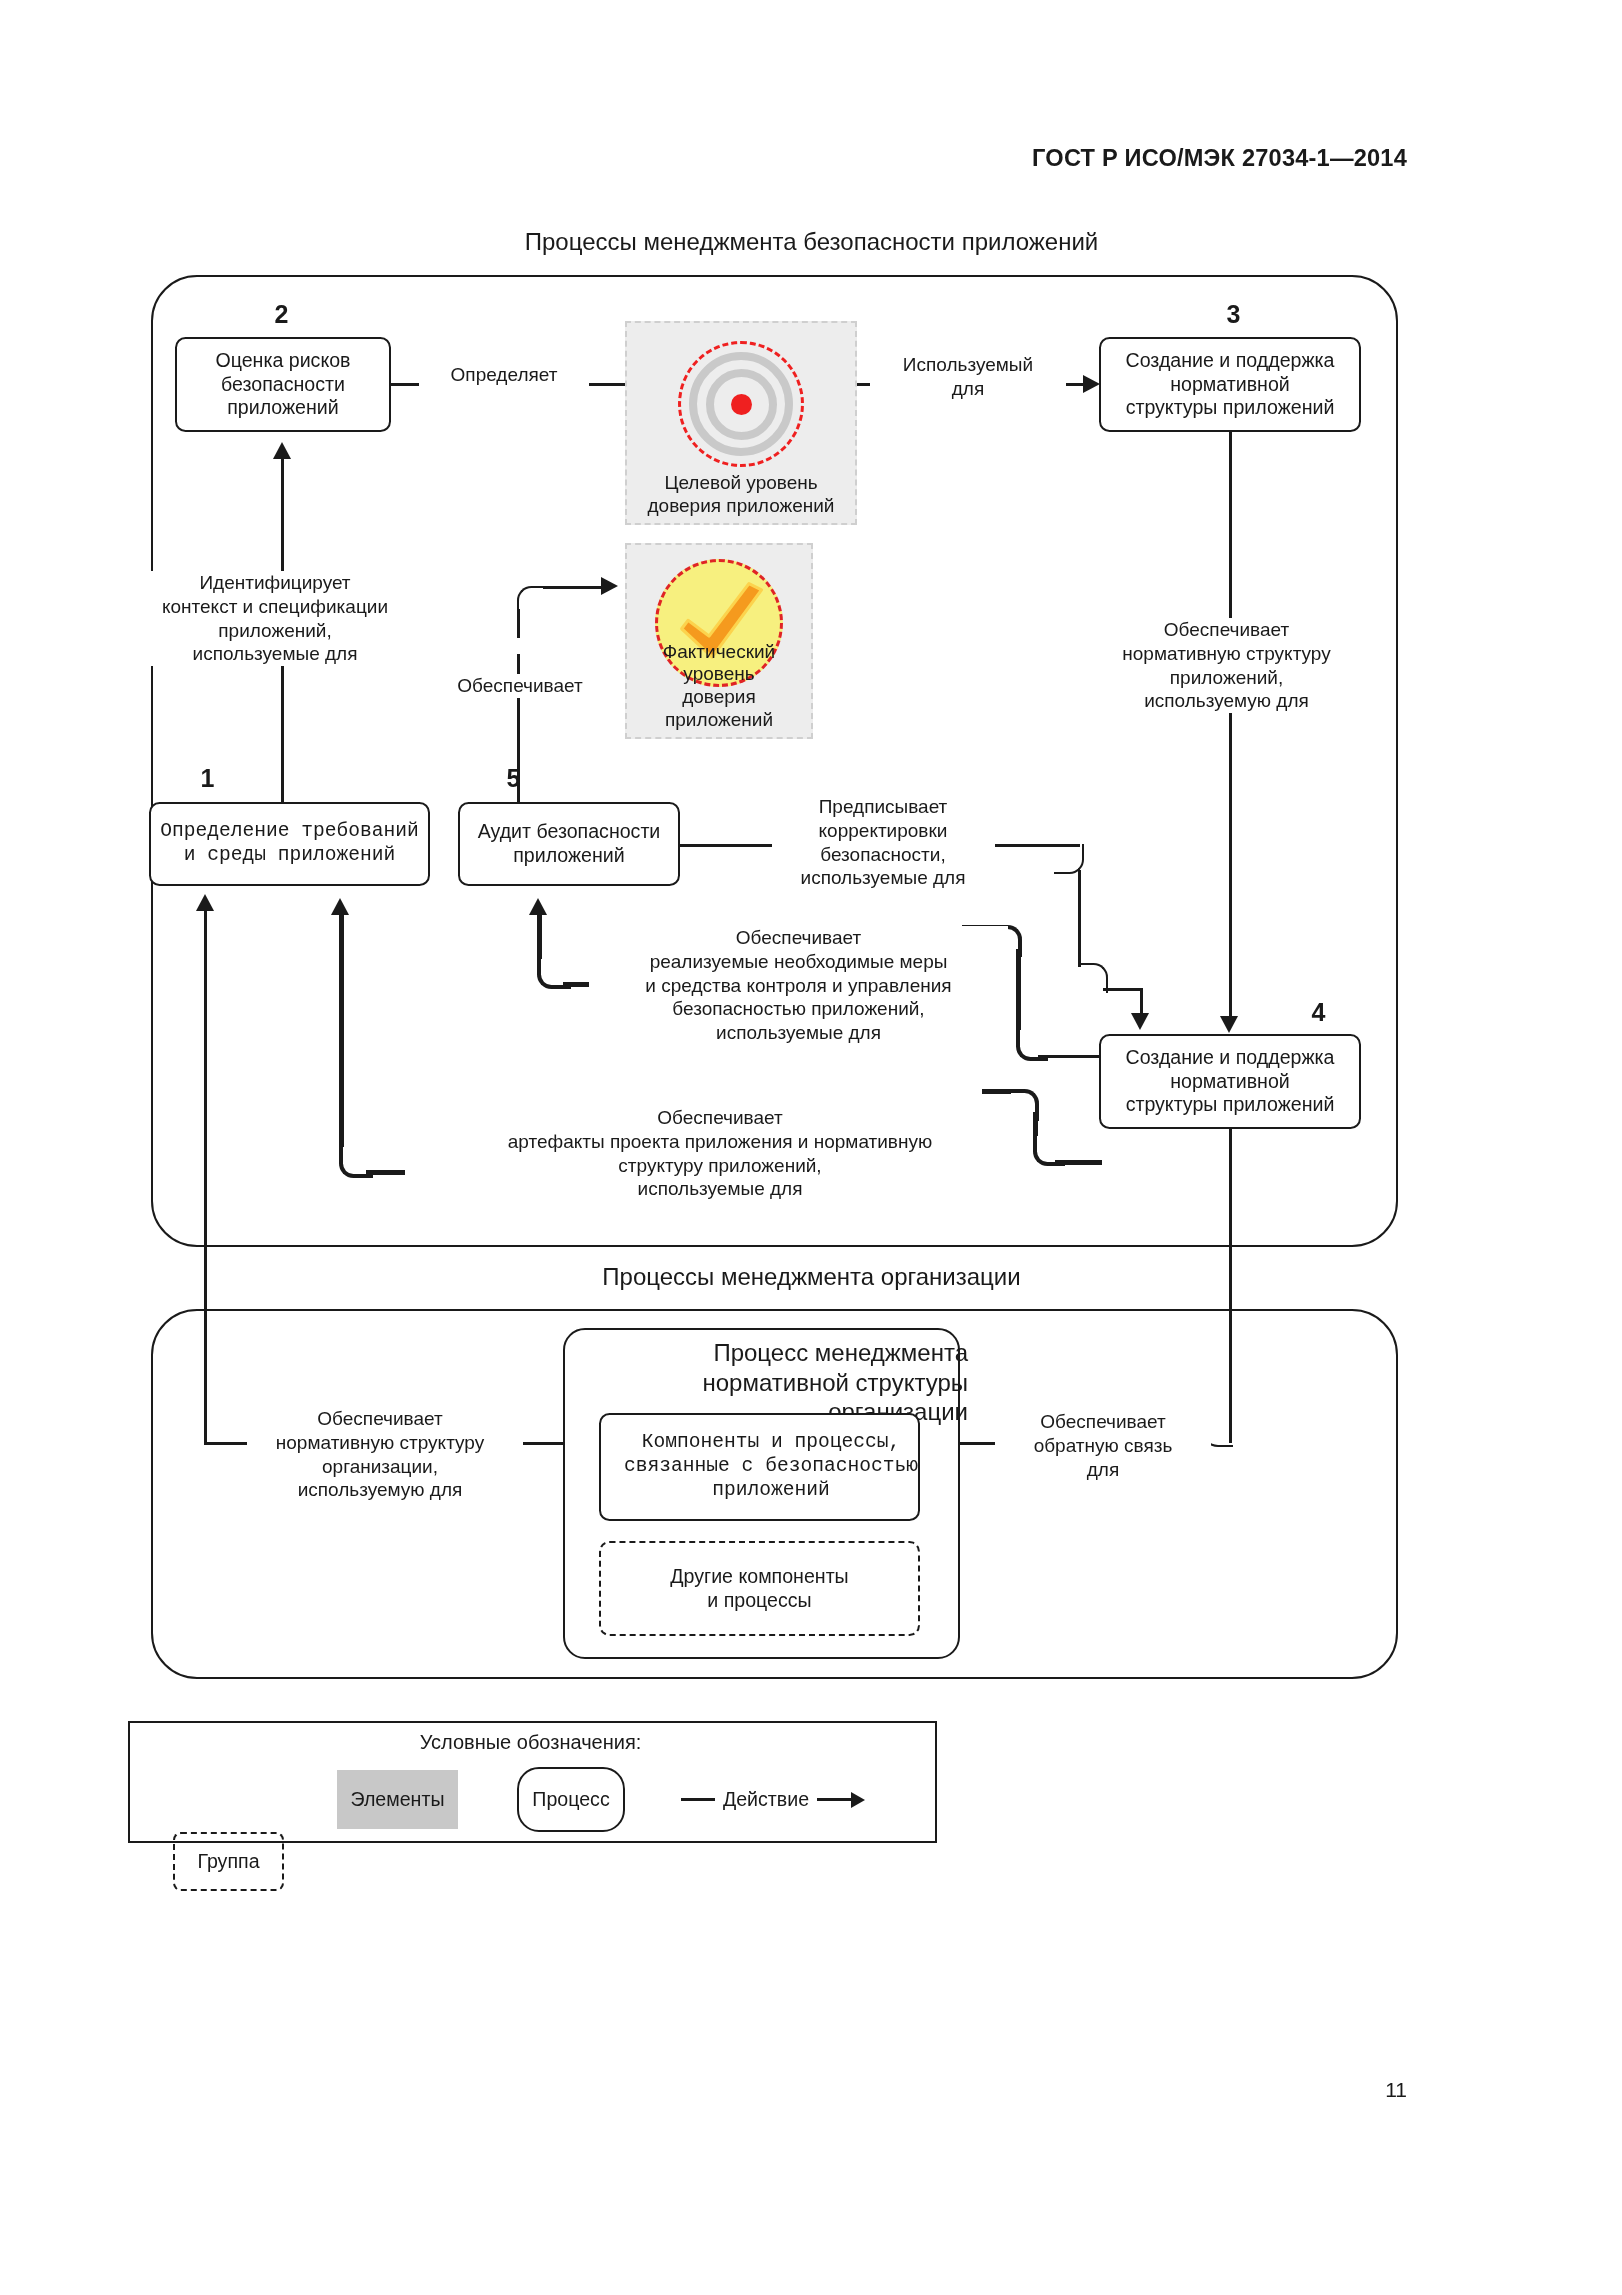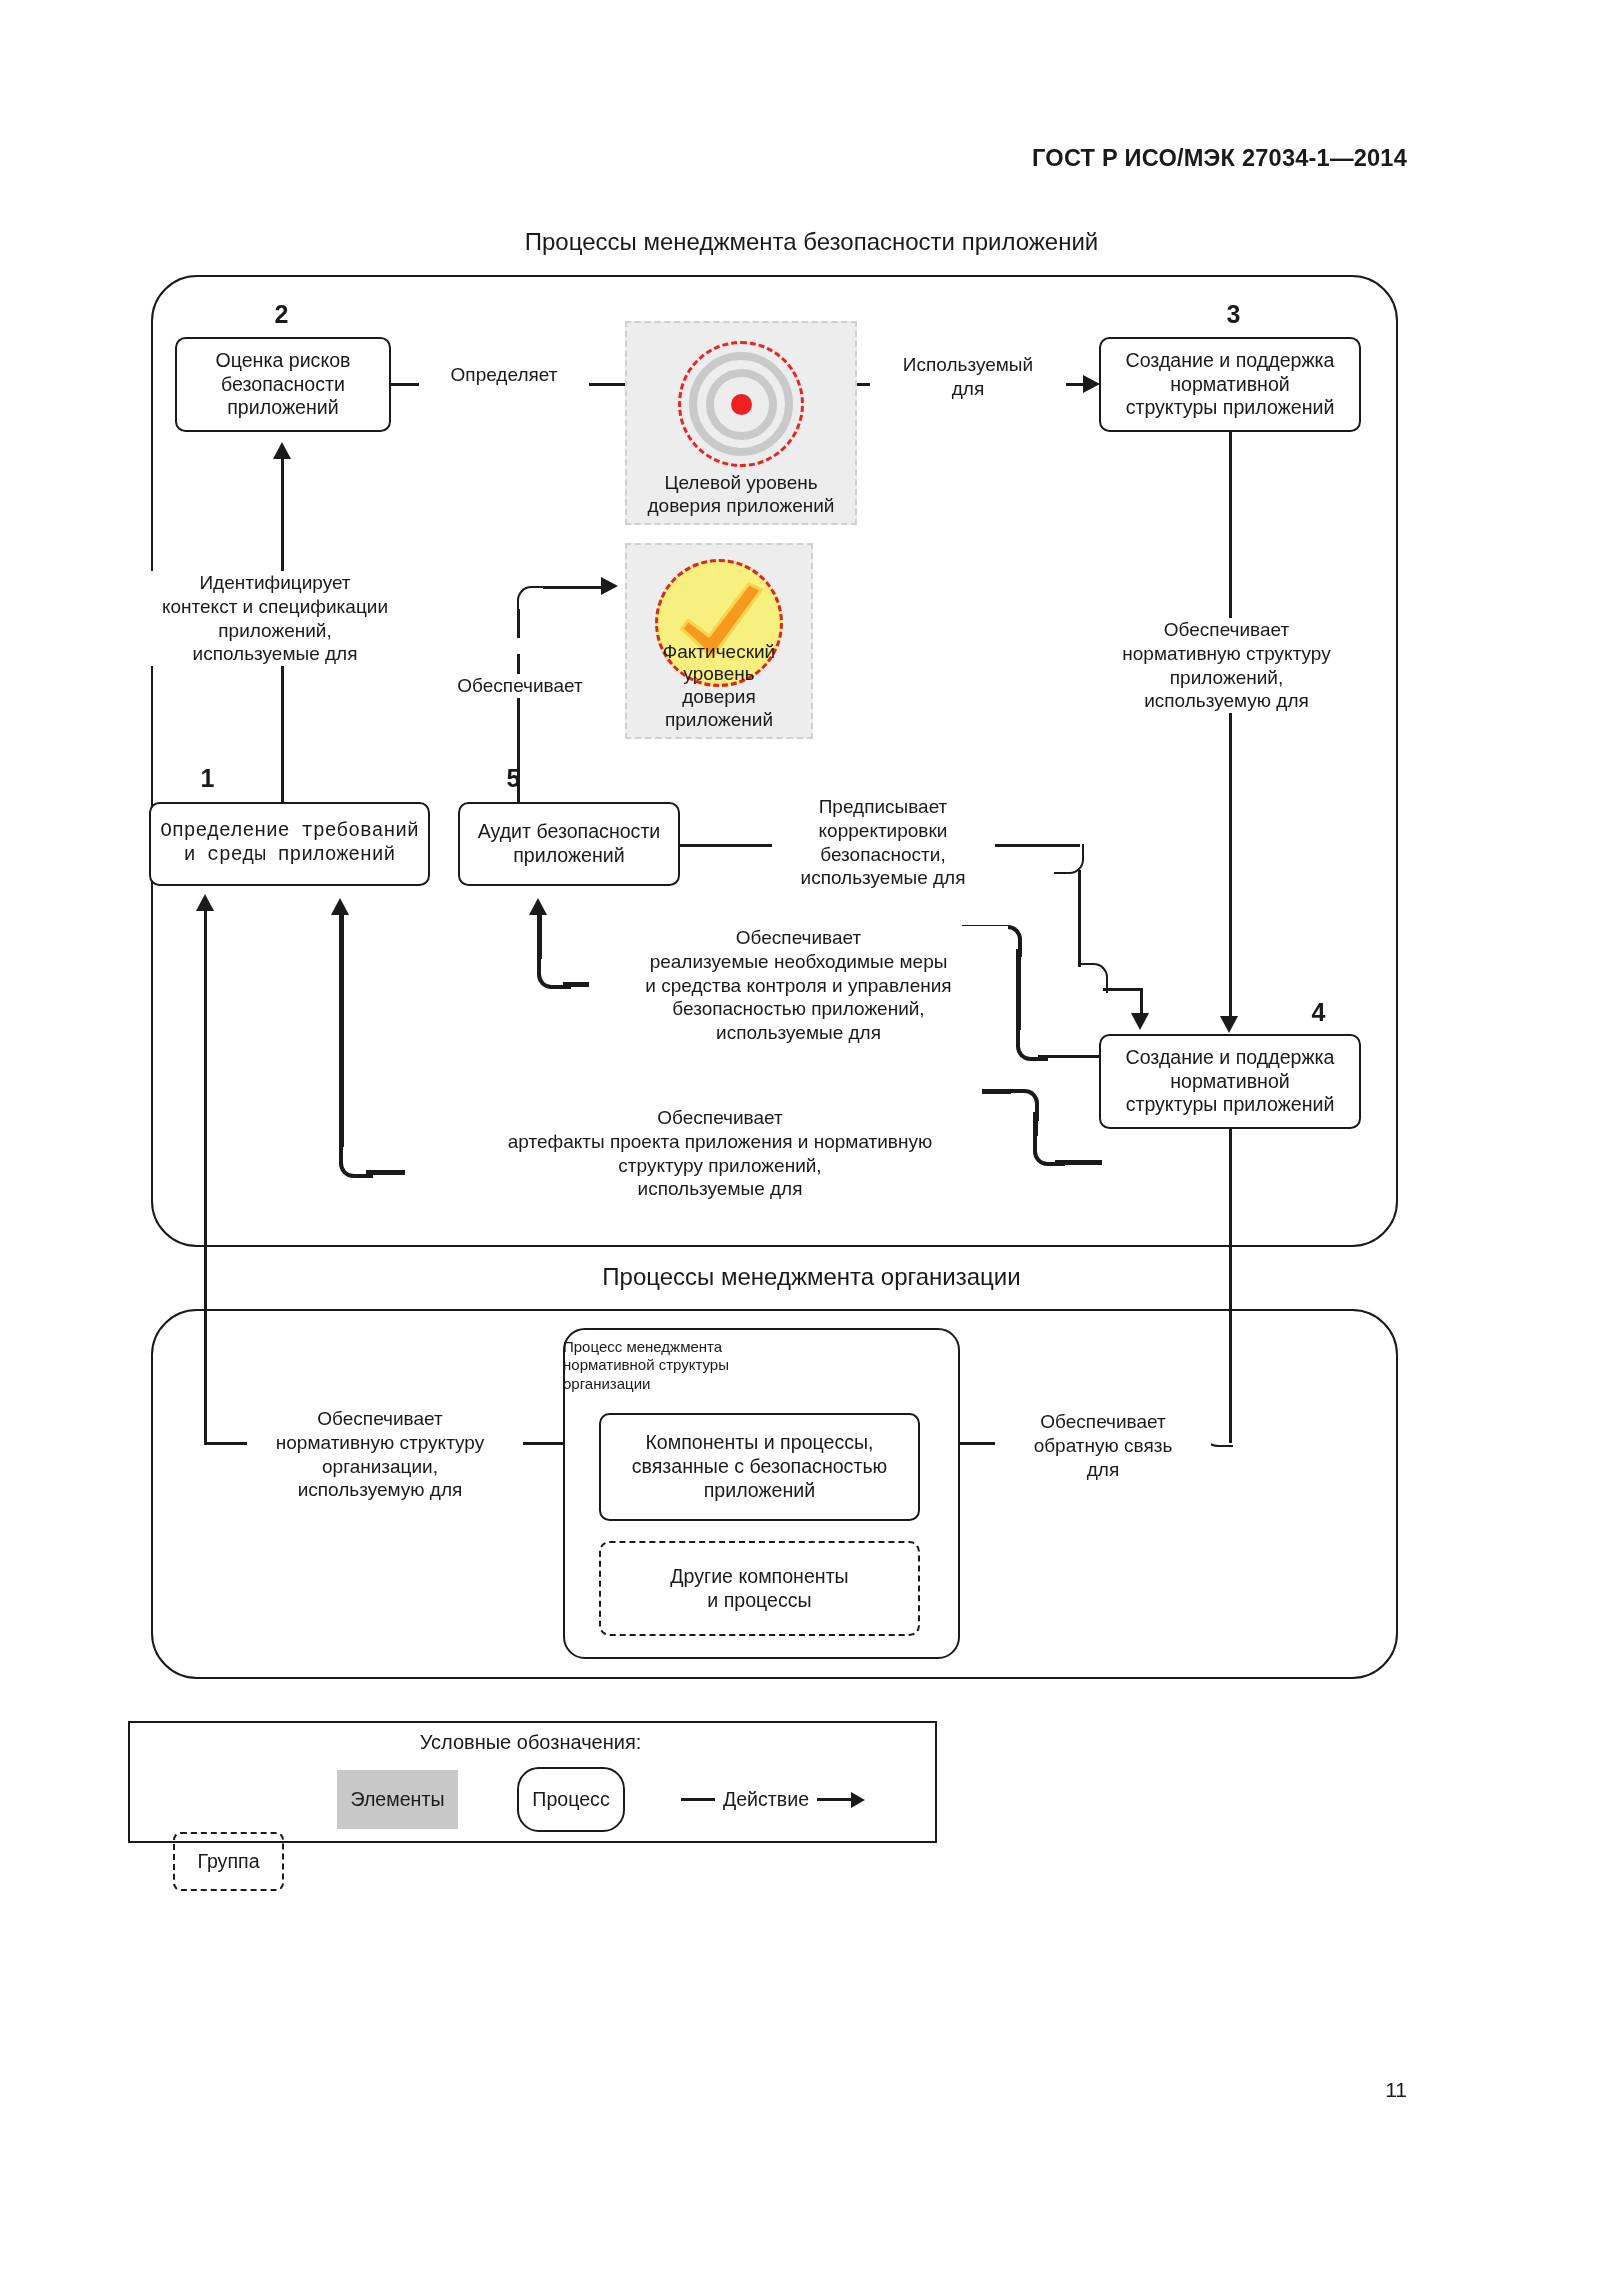--- a/index.html
+++ b/index.html
@@ -184,36 +184,38 @@
     position: absolute;
     left: 563px; top: 1328px; width: 393px; height: 327px;
     border: 2px solid #1a1a1a;
     border-radius: 22px;
     background: #ffffff;
     z-index: 4;
   }
   #org-process-title {
     position: absolute;
     left: 563px; top: 1338px; width: 393px;
-    text-align: left;
-    font-size: 15px;
+    text-align: right;
+    font-size: 24px;
     line-height: 1.23;
     z-index: 6;
+    padding-left: 12px;
   }
   #org-components-box {
     position: absolute;
     left: 599px; top: 1413px; width: 321px; height: 108px;
     border: 2px solid #1a1a1a;
     border-radius: 10.5px;
     background: #ffffff;
-    display: flex; align-items: center; justify-content: center;
+    display: flex; align-items: center; justify-content: flex-end;
     text-align: center;
     font-size: 19.6px; line-height: 1.22;
     box-sizing: border-box;
     z-index: 6;
+    font-family: Liberation Mono, monospace;
   }
   #org-other-box {
     position: absolute;
     left: 599px; top: 1541px; width: 321px; height: 95px;
     border: 2.6px dashed #1a1a1a;
     border-radius: 10.5px;
     background: #ffffff;
     display: flex; align-items: center; justify-content: center;
     text-align: center;
     font-size: 19.6px; line-height: 1.22;

